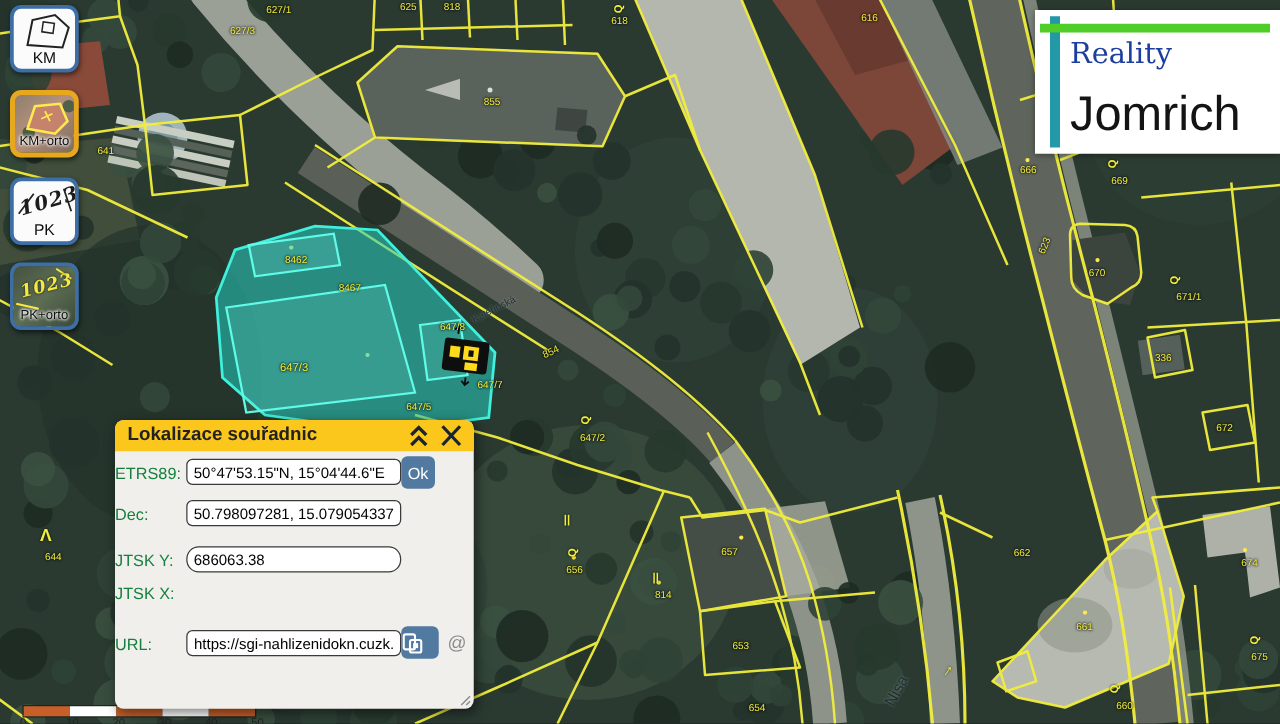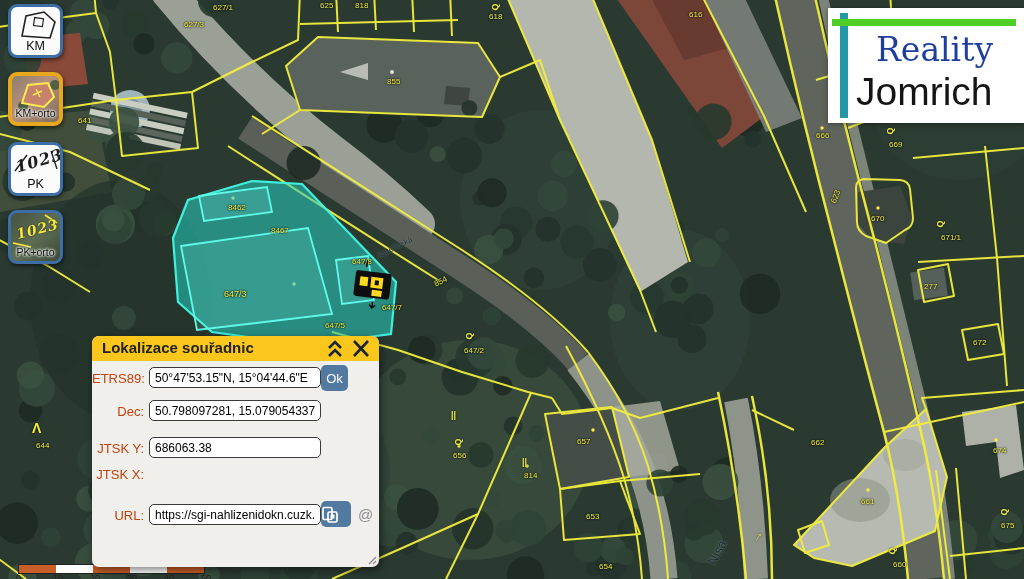--- a/index.html
+++ b/index.html
@@ -31,35 +31,35 @@
           transform:rotate(-14deg);letter-spacing:1px;text-shadow:0 0 2px rgba(0,0,0,.8);}
   
   .dlg{position:absolute;left:92px;top:336px;width:287px;height:231px;border-radius:7px;
        background:#f1efec;box-shadow:2px 3px 9px rgba(0,0,0,.5);z-index:30;}
   .dlg-title{position:absolute;left:0;top:0;width:100%;height:25px;background:#fbc71c;
        border-radius:7px 7px 0 0;}
   .dlg-title .txt{position:absolute;left:10px;top:3px;font-size:15px;font-weight:bold;color:#222;text-align:center;}
   .dlg-icon{position:absolute;top:3px;width:20px;height:19px;cursor:pointer;background:none;border:none;padding:0;}
   .dlg-icon.chev{right:34px;}
   .dlg-icon.close{right:8px;}
-  .drow-label{position:absolute;font-size:13px;color:#c2410c;text-align:right;width:52px;left:0;}
+  .drow-label{position:absolute;font-size:13px;color:#15803d;width:52px;left:0;}
   .dinput{position:absolute;left:57px;width:160px;height:17px;border:1.6px solid #3a3a3a;
        border-radius:5px;background:#fff;font-family:"Liberation Sans",sans-serif;
        font-size:12px;color:#000;padding:1px 5px;}
   .dbtn{position:absolute;width:27px;height:26px;background:#52799f;border:none;border-radius:5px;
        color:#fff;font-size:13px;cursor:pointer;padding:0;}
   .at{position:absolute;left:266px;font-size:15px;color:#8d8d8d;}
   .rsz{position:absolute;right:2px;bottom:2px;width:9px;height:9px;cursor:nwse-resize;}
   
   .logo{position:absolute;top:8px;right:0;width:196px;height:115px;background:#fff;
         box-shadow:0 1px 5px rgba(0,0,0,.4);z-index:20;}
   .logo-teal{position:absolute;left:12px;top:5px;width:8px;height:105px;background:#2398a6;}
   .logo-green{position:absolute;left:4px;top:11px;width:184px;height:7px;background:#4fce27;}
-  .logo-l1{position:absolute;top:22px;left:48px;font-family:"DejaVu Serif",serif;
-        font-size:33px;color:#1d3e9e;}
+  .logo-l1{position:absolute;top:22px;left:28px;font-family:"DejaVu Serif",serif;
+        font-size:23px;color:#1d3e9e;}
   .logo-l2{position:absolute;top:62px;left:28px;font-size:39px;color:#141414;}
   
   .scalebar{position:absolute;left:18px;top:564px;height:8px;display:flex;border:1px solid #222;z-index:5;}
   .scalebar div{width:37px;height:8px;}
   .scalenums{position:absolute;top:573px;left:0;z-index:6;}
   .scalenums span{position:absolute;font-size:9px;color:#222;}
 </style>
 </head>
 <body>
 
@@ -412,21 +412,21 @@
       <div class="mlab" style="left: 453px; top: 451px;">656</div>
       <div class="mlab" style="left: 524px; top: 471px;">814</div>
       <div class="mlab" style="left: 577px; top: 437px;">657</div>
       <div class="mlab" style="left: 586px; top: 512px;">653</div>
       <div class="mlab" style="left: 599px; top: 562px;">654</div>
       <div class="mlab" style="left: 816px; top: 131px;">666</div>
       <div class="mlab" style="left: 889px; top: 140px;">669</div>
       <div class="mlab" style="left: 829px; top: 192px; transform: rotate(-68deg);">623</div>
       <div class="mlab" style="left: 871px; top: 214px;">670</div>
       <div class="mlab" style="left: 941px; top: 233px;">671/1</div>
-      <div class="mlab" style="left: 924px; top: 282px;">277</div>
+      <div class="mlab" style="left: 924px; top: 282px;">336</div>
       <div class="mlab" style="left: 973px; top: 338px;">672</div>
       <div class="mlab" style="left: 811px; top: 438px;">662</div>
       <div class="mlab" style="left: 861px; top: 497px;">661</div>
       <div class="mlab" style="left: 893px; top: 560px;">660</div>
       <div class="mlab" style="left: 993px; top: 446px;">674</div>
       <div class="mlab" style="left: 1001px; top: 521px;">675</div>
       <div class="mlab" style="left: 36px; top: 441px;">644</div>
       <div class="mlab dark" style="left: 376px; top: 243px; transform: rotate(-27deg);">Kateřinská</div>
       <div class="mlab dark" style="left: 704px; top: 545px; font-size: 13px; transform: rotate(-62deg);">Nisa</div>
       <div class="msym" style="left: 243px; top: 335px; transform: rotate(-90deg);">Q</div>
@@ -523,21 +523,21 @@
     </div>
 
     <span class="drow-label" style="top:35px">ETRS89:</span>
     <input class="dinput" style="top: 31px;" value="50°47'53.15&quot;N, 15°04'44.6&quot;E">
     <button class="dbtn" style="left:229px;top:29px">Ok</button>
 
     <span class="drow-label" style="top:68px">Dec:</span>
     <input class="dinput" style="top: 64px;" value="50.798097281, 15.079054337">
 
     <span class="drow-label" style="top:105px">JTSK Y:</span>
-    <input class="dinput" style="top: 101px;" value="686063.38">
+    <input class="dinput" style="top: 101px; border-radius: 10px;" value="686063.38">
 
     <span class="drow-label" style="top:131px">JTSK X:</span>
 
     <span class="drow-label" style="top:172px">URL:</span>
     <input class="dinput" style="top: 168px;" value="https://sgi-nahlizenidokn.cuzk.g">
     <button class="dbtn" style="left:229px;top:165px;width:30px">
       <svg width="18" height="18" style="margin-top:1px">
         <g fill="none" stroke="#fff" stroke-width="1.7">
           <rect x="2" y="1.5" width="9" height="12" rx="1.5"></rect>
           <rect x="7" y="6" width="9" height="10" rx="1.5"></rect>

